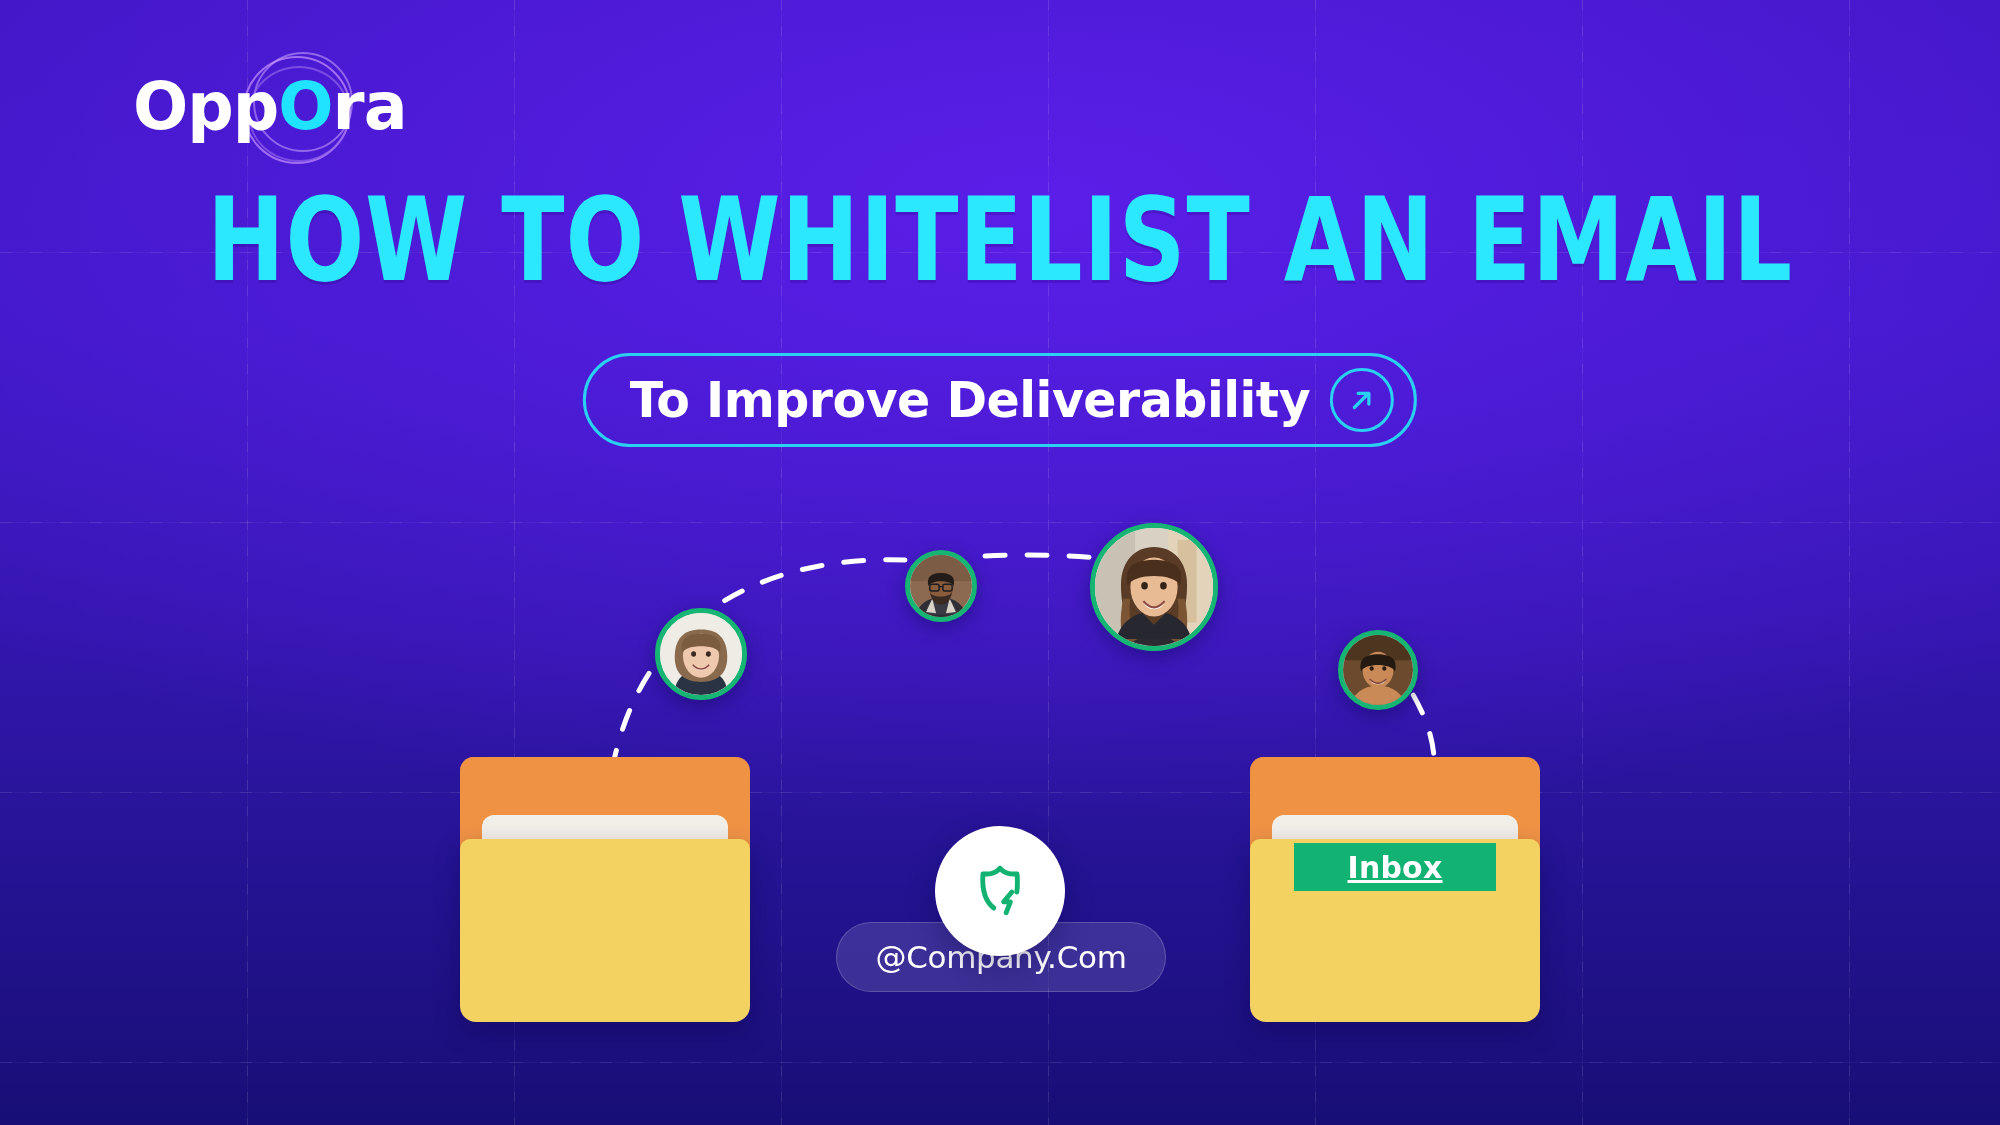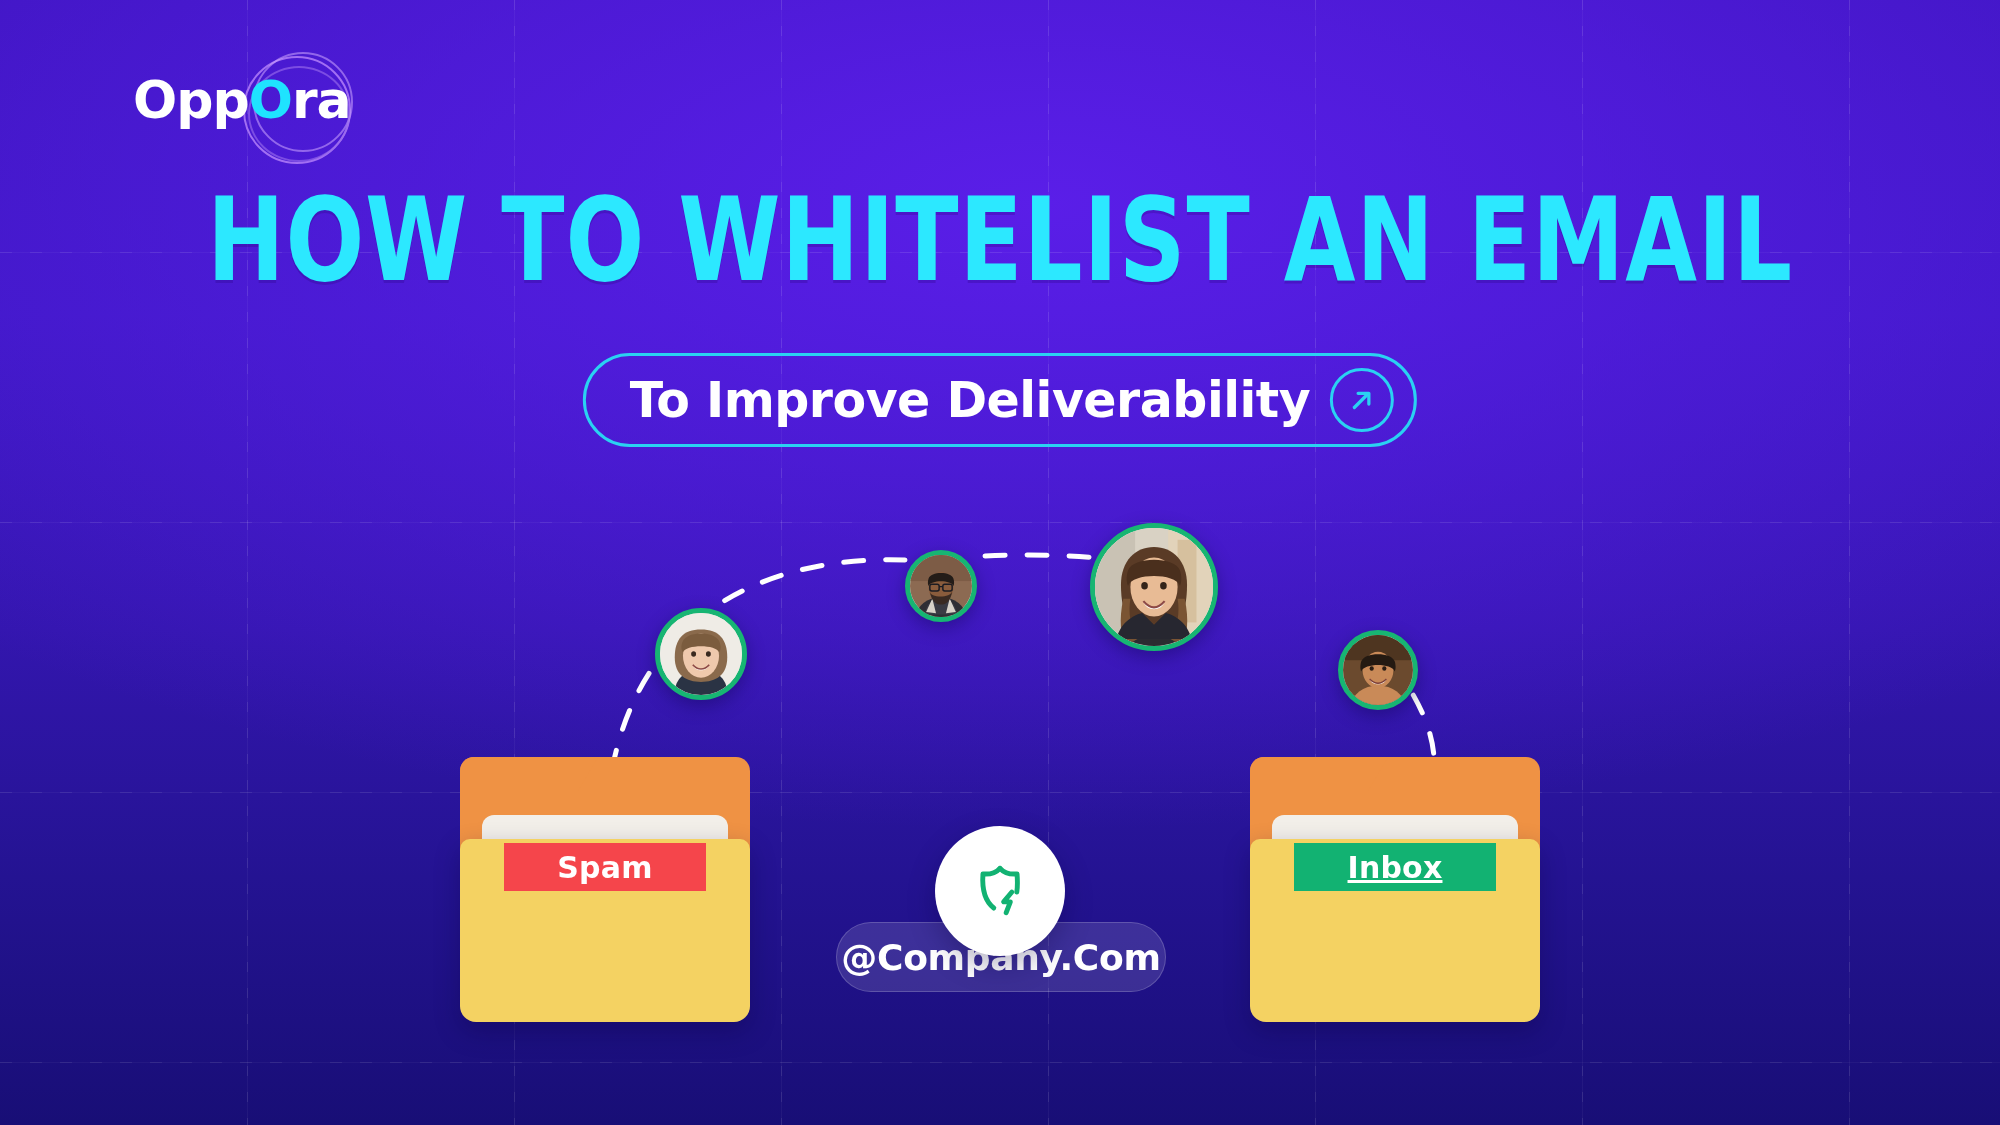--- a/index.html
+++ b/index.html
@@ -43,21 +43,21 @@
   .logo-rings{position:absolute;left:104px;top:-18px;width:118px;height:118px;}
   .logo-rings i{
     position:absolute;border-radius:50%;border:2px solid rgba(190,140,255,.80);
   }
   .logo-rings i.r1{left:6px;top:6px;width:104px;height:104px;border-color:rgba(178,126,248,.85);}
   .logo-rings i.r2{left:16px;top:2px;width:96px;height:96px;border-color:rgba(205,165,255,.55);}
   .logo-rings i.r3{left:11px;top:16px;width:98px;height:92px;border-color:rgba(150,105,235,.65);}
   .logo-text{
     position:absolute;left:0;top:6px;
     font-family:"DejaVu Sans", sans-serif;
-    font-weight:700;font-size:52px;letter-spacing:-1px;color:#ffffff;
+    font-weight:700;font-size:65px;letter-spacing:-1px;color:#ffffff;
     line-height:1;white-space:nowrap;
   }
   .logo-text .o-accent{color:#1fe3ff;}
 
   
   .headline{
     position:absolute;left:0;right:0;top:182px;text-align:center;
     font-family:"DejaVu Sans", sans-serif;
     font-weight:700;font-size:116px;line-height:1;
     color:#2ce8ff;
@@ -136,21 +136,21 @@
   .domain-pill{
     position:absolute;left:836px;top:922px;width:328px;height:68px;
     border-radius:40px;
     background:rgba(255,255,255,.13);
     border:1px solid rgba(255,255,255,.18);
     display:flex;align-items:center;justify-content:center;
     z-index:4;
   }
   .domain-pill .txt{
     font-family:"DejaVu Sans", sans-serif;
-    font-weight:700;font-size:36px;color:#ffffff;letter-spacing:-.3px;
+    font-weight:400;font-size:31px;color:#ffffff;letter-spacing:-.3px;
     white-space:nowrap;
   }
 </style>
 </head>
 <body>
 
 <div class="stage">
 
   <div class="grid"></div>
   <div class="grid-dash">
@@ -260,21 +260,20 @@
         <path d="M38 63c8 8 16 8 24 0" stroke="#7d4038" stroke-width="2" fill="none"></path>
       </svg>
     </div>
 
     <div class="folder" style="left:460px;top:757px;">
       <div class="back"></div>
       <div class="backtop"></div>
       <div class="notch"></div>
       <div class="paper"></div>
       <div class="front"></div>
-      <div class="label" style="background:#f5454b;">Spam</div>
     </div>
 
     <div class="folder" style="left:1250px;top:757px;">
       <div class="back"></div>
       <div class="backtop"></div>
       <div class="notch"></div>
       <div class="paper"></div>
       <div class="front"></div>
       <div class="label" style="background:#12b272;text-decoration:underline;">Inbox</div>
     </div>

